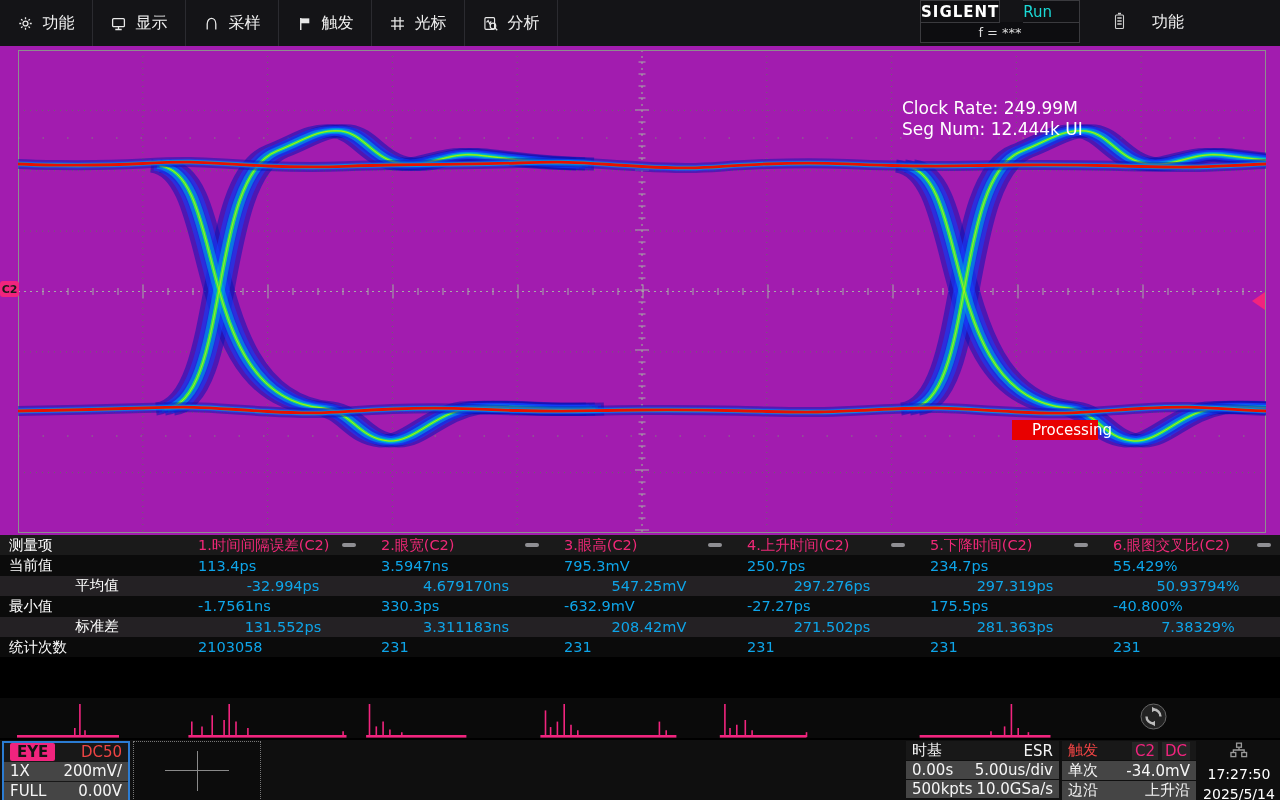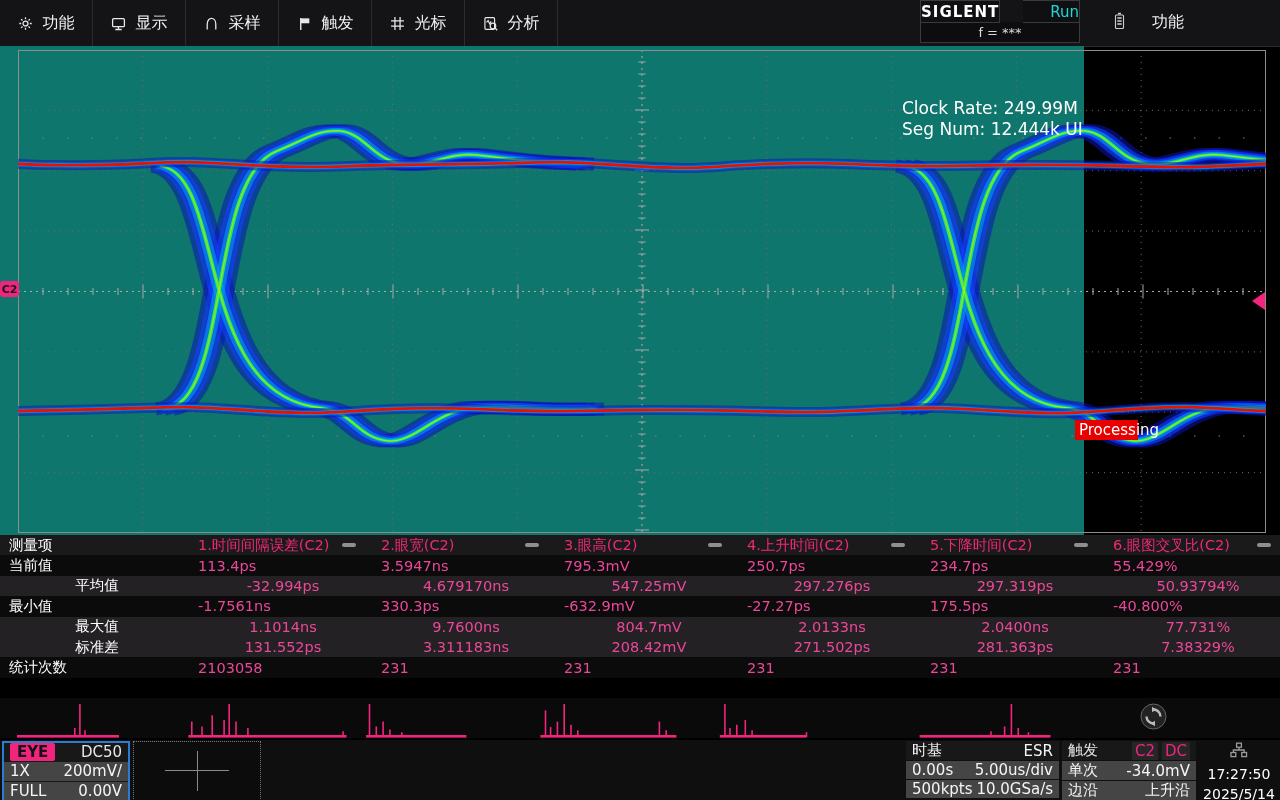--- a/index.html
+++ b/index.html
@@ -9,64 +9,64 @@
   .topbar{position:absolute;top:0;left:0;width:1280px;height:46px;background:#141417;
           border-bottom:1px solid #2a2a2e;display:flex;}
   .menu-item{width:92px;height:46px;display:flex;align-items:center;justify-content:center;
              gap:10px;border-right:1px solid #2b2b30;font-size:16px;color:#f0f0f0;cursor:default;}
   .menu-item svg{display:block;}
   .logo-cluster{position:absolute;left:920px;top:0;width:160px;height:45px;font-size:14px;}
   .logo-row{display:flex;height:22px;gap:23px;}
   .logo-cell{width:90px;height:21px;border:1px solid #3a3a3e;display:flex;align-items:center;
              justify-content:center;background:#101013;}
   .run-cell{width:66px;height:21px;border:1px solid #3a3a3e;border-left:none;display:flex;
-            align-items:center;justify-content:flex-end;background:#101013;}
+            align-items:center;justify-content:flex-start;background:#101013;}
   .siglent{font-weight:bold;font-size:15px;letter-spacing:1px;color:#fff;}
   .run-txt{color:#1bd9d6;font-size:15px;}
   .freq-cell{width:158px;height:20px;border:1px solid #3a3a3e;border-top:none;display:flex;
              align-items:center;justify-content:center;background:#0d0d10;color:#ddd;font-size:13px;}
   .right-menu{position:absolute;right:0;top:0;height:45px;display:flex;align-items:center;
               gap:26px;padding-right:96px;}
   .right-menu .label{font-size:16px;color:#f0f0f0;}
   
-  .screen{position:absolute;top:46px;left:0;width:1084px;height:489px;background:#0f766e;}
+  .screen{position:absolute;top:46px;left:0;width:1280px;height:489px;background:#a21caf;}
   .plot{position:absolute;left:18px;top:4px;width:1248px;height:483px;}
   .clockrate{position:absolute;left:902px;top:52px;color:#fff;font-size:17px;line-height:21px;white-space:nowrap;}
-  .processing{position:absolute;left:1075px;top:374px;font-size:15px;color:#fff;padding:1px 4px;
+  .processing{position:absolute;left:1012px;top:374px;font-size:15px;color:#fff;padding:1px 20px;
               background:linear-gradient(90deg,#e80000 0 72%,rgba(0,0,0,0) 72%);white-space:nowrap;}
   .c2badge{position:absolute;left:0;top:235px;width:19px;height:16px;background:#f1247e;color:#1a1a1a;
            font-size:11px;font-weight:bold;display:flex;align-items:center;justify-content:center;border-radius:3px;}
   .trigarrow{position:absolute;left:1252px;top:246px;width:0;height:0;
              border-top:9px solid transparent;border-bottom:9px solid transparent;border-right:13px solid #f1247e;}
   
   .meas{position:absolute;top:535px;left:0;width:1280px;height:163px;font-size:14.5px;}
   .mrow{display:grid;grid-template-columns:185px repeat(6,176px) 1fr;height:20.4px;align-items:center;gap:7px;}
   .mrow.hdr{background:#1a1a1a;}
   .mrow.a{background:#0b0b0b;}
   .mrow.b{background:#242124;text-align:center;}
-  .mcell{padding-left:6px;white-space:nowrap;overflow:visible;color:#ec4899;}
+  .mcell{padding-left:6px;white-space:nowrap;overflow:visible;color:#0ea5e9;}
   .mlabel{padding-left:9px;color:#fff;}
   .hdr .mcell{color:#f02878;display:flex;align-items:center;justify-content:space-between;padding-right:12px;}
   .minus{width:14px;height:4px;background:#8f8f93;border-radius:2px;flex:none;}
   .closex{color:#9a9a9a;font-size:21px;line-height:20px;text-align:center;padding-right:6px;}
   
   .histrow{position:absolute;top:698px;left:0;width:1280px;height:40px;background:#0a0a0a;
            display:grid;grid-template-columns:185px repeat(6,176px) 1fr;align-items:end;}
   .histlabel{color:#fff;font-size:15px;padding:0 0 6px 9px;}
   .histcell svg{display:block;}
   .refresh{justify-self:center;align-self:center;}
   
   .bottombar{position:absolute;top:740px;left:0;width:1280px;height:60px;background:#0f0f0f;font-size:15px;}
   .box{position:absolute;top:1px;height:57px;display:flex;flex-direction:column;gap:1px;}
   .brow{height:35px;display:flex;align-items:center;justify-content:space-between;
         padding:0 6px;background:#454545;color:#f5f5f5;white-space:nowrap;}
   .brow.dark{background:#181818;}
   .chbox{left:2px;width:124px;border:2px solid #2b7cd3;background:#181818;}
   .eyebadge{background:#f1247e;color:#141414;font-weight:bold;padding:0 7px;border-radius:2px;}
-  .pink{color:#e5e5e5;}
+  .pink{color:#ef4444;}
   .chip{background:#262626;padding:0 3px;margin-left:4px;color:#f1247e;}
   .addbox{left:133px;width:126px;height:58px;border:1px dotted #787878;background:#0c0c0c;position:absolute;top:1px;}
   .cross-h{position:absolute;left:31px;top:28px;width:64px;height:1px;background:#8a8a8a;}
   .cross-v{position:absolute;left:63px;top:9px;width:1px;height:40px;background:#8a8a8a;}
   .tbbox{left:906px;width:153px;}
   .trbox{left:1062px;width:134px;}
   .status{position:absolute;left:1198px;top:0;width:82px;height:60px;display:flex;flex-direction:column;
           align-items:center;justify-content:space-between;padding:2px 0 3px 0;color:#fff;}
   .status .t{font-size:14px;}
 </style>
@@ -402,30 +402,20 @@
       <div class="mcell mlabel">最小值</div>
       <div class="mcell">-1.7561ns</div>
       <div class="mcell">330.3ps</div>
       <div class="mcell">-632.9mV</div>
       <div class="mcell">-27.27ps</div>
       <div class="mcell">175.5ps</div>
       <div class="mcell">-40.800%</div>
       <div></div>
     </div>
     <div class="mrow b">
-      <div class="mcell mlabel">最大值</div>
-      <div class="mcell">1.1014ns</div>
-      <div class="mcell">9.7600ns</div>
-      <div class="mcell">804.7mV</div>
-      <div class="mcell">2.0133ns</div>
-      <div class="mcell">2.0400ns</div>
-      <div class="mcell">77.731%</div>
-      <div></div>
-    </div>
-    <div class="mrow b">
       <div class="mcell mlabel">标准差</div>
       <div class="mcell">131.552ps</div>
       <div class="mcell">3.311183ns</div>
       <div class="mcell">208.42mV</div>
       <div class="mcell">271.502ps</div>
       <div class="mcell">281.363ps</div>
       <div class="mcell">7.38329%</div>
       <div></div>
     </div>
     <div class="mrow a">

